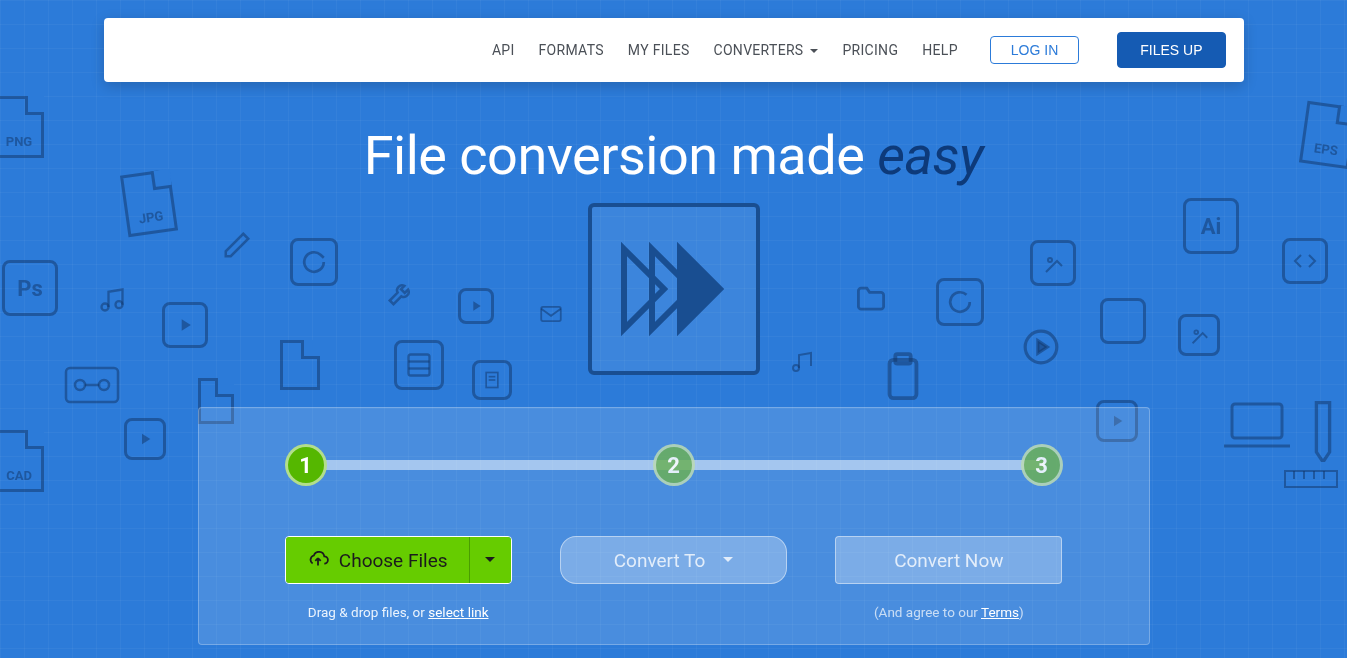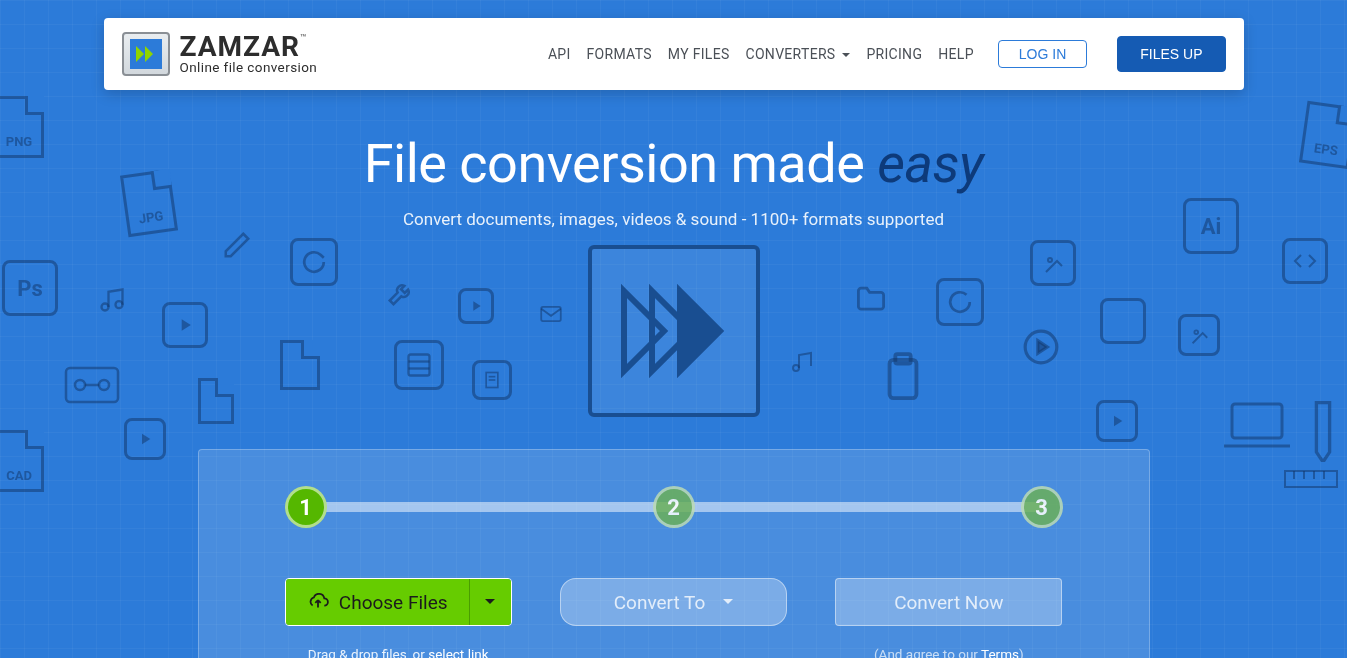--- a/index.html
+++ b/index.html
@@ -36,21 +36,21 @@
   width: 32px; height: 30px;
   background: #2c7bd9;
   display: flex; align-items: center; justify-content: center;
 }
 .logo-mark-inner svg { display: block; }
 .logo-text { line-height: 1; }
 .logo-title { font-size: 28px; font-weight: 700; color: #2d2d2d; letter-spacing: 1px; }
 .logo-title sup { font-size: 10px; vertical-align: top; color: #777; }
 .logo-sub { font-size: 13.5px; color: #2d2d2d; letter-spacing: 0.4px; }
 .nav-spacer { flex: 1; }
-.nav-links { display: flex; align-items: center; gap: 16px; }
+.nav-links { display: flex; align-items: center; gap: 24px; }
 .nav-link { font-size: 14px; color: #4b5057; cursor: pointer; letter-spacing: 0.3px; }
 .nav-link.dropdown::after { content: ""; display: inline-block; margin-left: 7px; border: 4px solid transparent; border-top-color: #4b5057; position: relative; top: 2px; }
 .btn-outline {
   border: 1px solid #2c7bd9;
   color: #2c7bd9;
   background: #fff;
   padding: 5px 20px;
   border-radius: 4px;
   font-size: 14px;
   cursor: pointer;
@@ -358,50 +358,35 @@
       <line x1="40" y1="1" x2="40" y2="9"></line>
     </svg>
   </div>
 <div class="deco" style="top:396px;left:1310px;">
     <svg width="26" height="66" viewBox="0 0 12 40" fill="none" stroke="currentColor" stroke-width="2">
       <path d="M2 4h8v30l-4 6-4-6V4z"></path>
     </svg>
   </div>
 
 <nav class="navbar">
-  <div class="logo-group">
-    <div class="logo-mark">
-      <div class="logo-mark-inner">
-        <svg width="24" height="20" viewBox="0 0 24 20">
-            <path d="M2 2 L10 10 L2 18 Z" fill="#8fd400"></path>
-            <path d="M11 2 L19 10 L11 18 Z" fill="#8fd400"></path>
-          </svg>
-      </div>
-    </div>
-    <div class="logo-text">
-      <div class="logo-title"><span>ZAMZAR</span><sup>™</sup></div>
-      <div class="logo-sub">Online file conversion</div>
-    </div>
-  </div>
   <div class="nav-spacer"></div>
   <div class="nav-links">
     <span class="nav-link">API</span>
     <span class="nav-link">FORMATS</span>
     <span class="nav-link">MY FILES</span>
     <span class="nav-link dropdown">CONVERTERS</span>
     <span class="nav-link">PRICING</span>
     <span class="nav-link">HELP</span>
     <button class="btn-outline">LOG IN</button>
     <button class="btn-primary">FILES UP</button>
   </div>
 </nav>
 
 <section class="hero">
   <h1><span>File conversion made </span><span class="easy">easy</span></h1>
-  <p class="hero-sub">Convert documents, images, videos &amp; sound - 1100+ formats supported</p>
   <div class="center-logo">
     <svg width="120" height="100" viewBox="0 0 120 100">
       <path d="M10 10 L50 50 L10 90 Z" fill="none" stroke="#194e91" stroke-width="6"></path>
       <path d="M38 10 L78 50 L38 90 Z" fill="none" stroke="#194e91" stroke-width="6"></path>
       <path d="M66 10 L106 50 L66 90 Z" fill="#194e91" stroke="#194e91" stroke-width="6"></path>
     </svg>
   </div>
 </section>
 
 <section class="panel">

